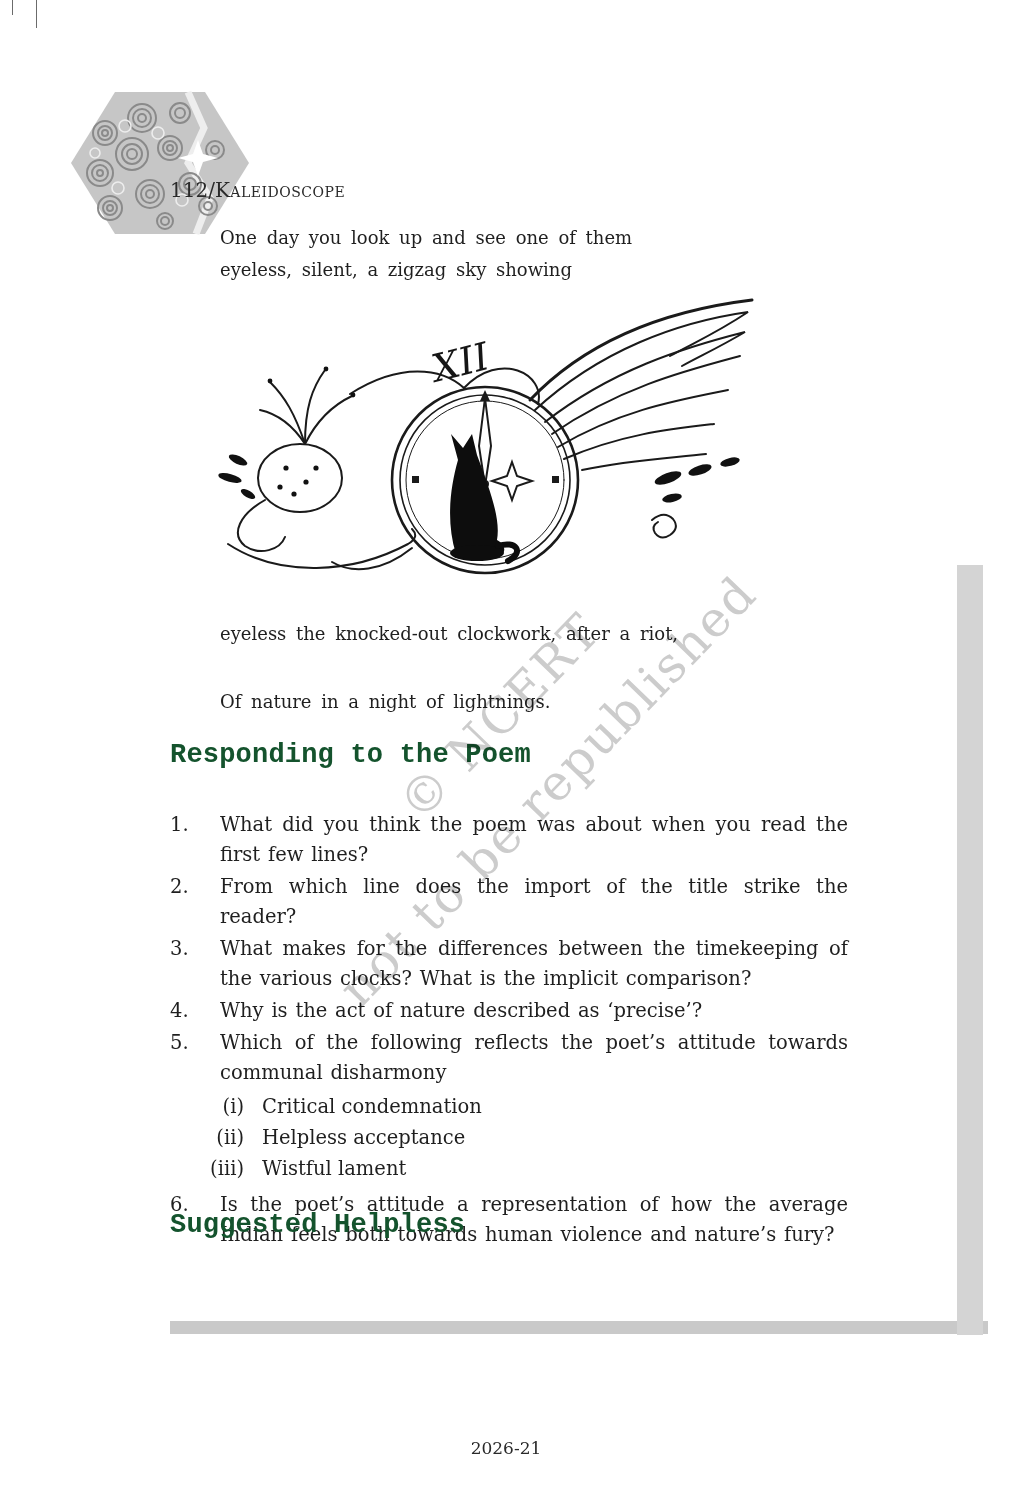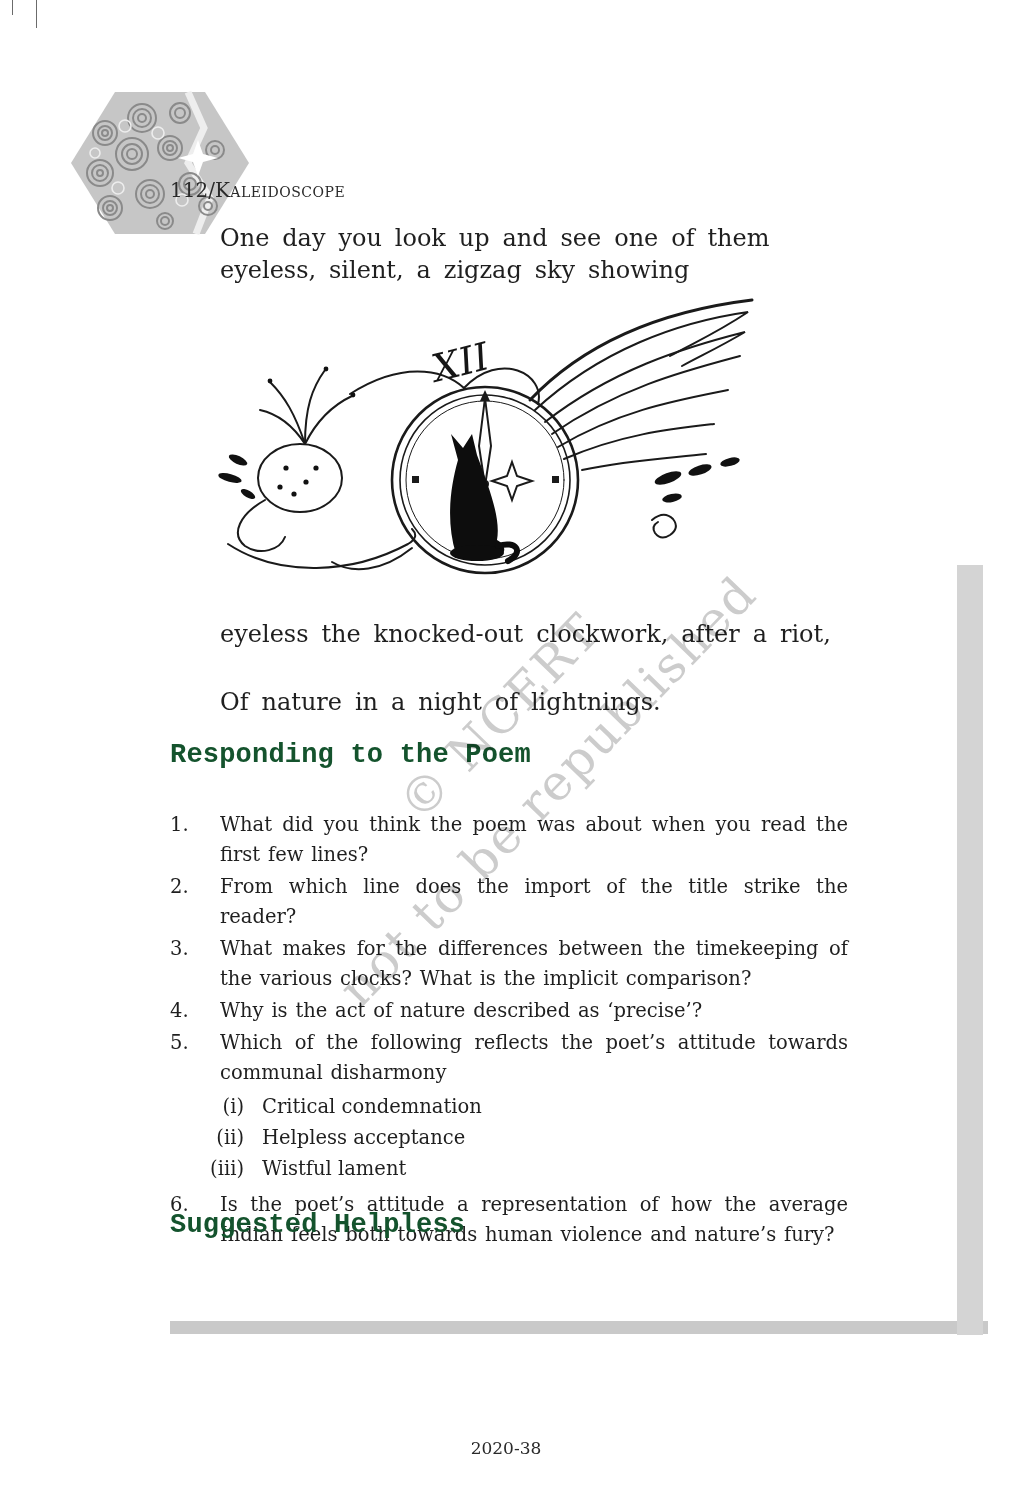--- a/index.html
+++ b/index.html
@@ -3,21 +3,21 @@
 <meta charset="utf-8">
 <style>
   html,body{margin:0;padding:0;background:#ffffff;}
   .page{
     position:relative;width:1012px;height:1500px;background:#ffffff;
     font-family:"DejaVu Serif", serif;color:#1f1f1f;overflow:hidden;
   }
   .crop-mark{position:absolute;width:1px;background:#6b6b6b;}
   .header{position:absolute;left:170px;top:178px;font-size:20px;color:#2a2a2a;}
   .header .book{font-variant:small-caps;letter-spacing:0.5px;}
-  .poem{position:absolute;left:220px;font-size:24px;line-height:32px;word-spacing:0.22em;}
+  .poem{position:absolute;left:220px;font-size:18px;line-height:32px;word-spacing:0.22em;}
   .poem-1{top:222px;}
   .poem-2{top:618px;}
   .poem-3{top:686px;}
   .illustration{position:absolute;left:200px;top:282px;}
   .watermark{
     position:absolute;color:#c3c3c3;font-size:49px;letter-spacing:2px;
     font-family:"DejaVu Serif",serif;mix-blend-mode:multiply;opacity:.85;
     white-space:nowrap;transform-origin:0 0;z-index:5;pointer-events:none;
   }
   .wm1{left:388px;top:792px;transform:rotate(-46deg);}
@@ -233,15 +233,15 @@
       <div class="qtext">Is the poet’s attitude a representation of how the average Indian feels both towards human violence and nature’s fury?</div>
     </div>
   </div>
 
   <div class="section-title title-suggested">Suggested Helpless</div>
 
 
   <div class="bottom-bar"></div>
   <div class="right-bar"></div>
 
-  <div class="footer">2020-38</div>
+  <div class="footer">2026-21</div>
 
 </div>
 
 </body></html>

